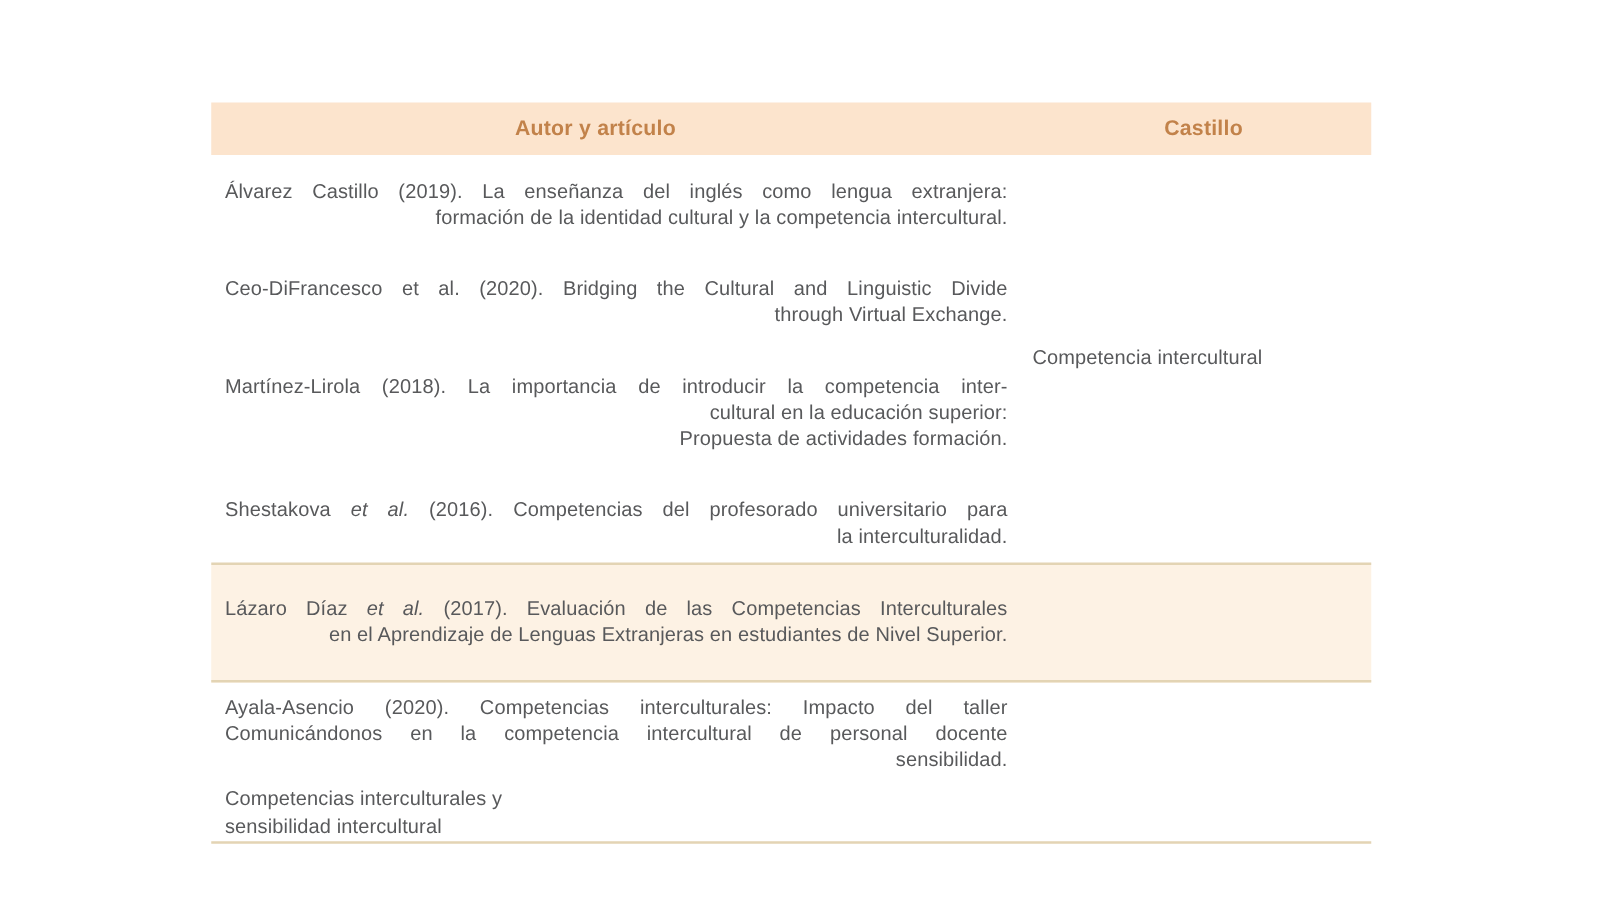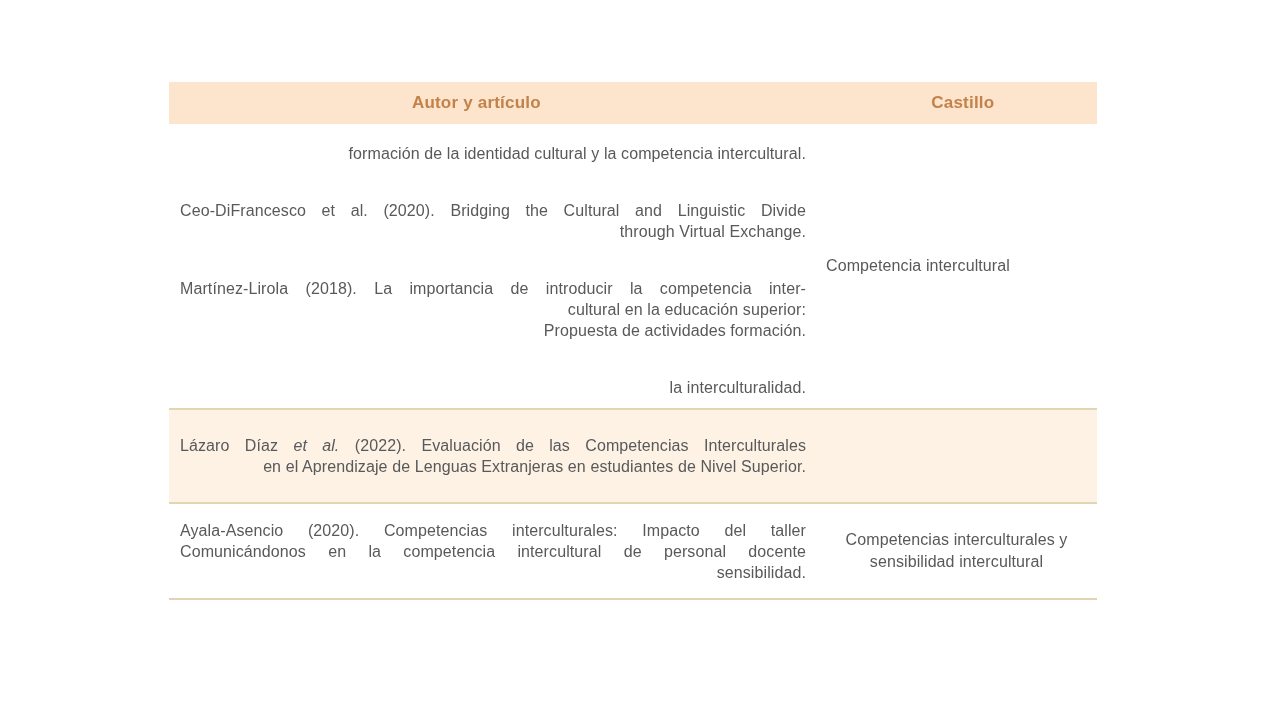--- a/index.html
+++ b/index.html
@@ -51,21 +51,21 @@
     letter-spacing: 0.1px;
   }
   .group-row.center-v .author-cell {
     display: flex;
     flex-direction: column;
     justify-content: center;
     padding-top: 10px;
     padding-bottom: 10px;
   }
   .group-row.g2 { min-height: 94px; }
-  .group-row.g3 { min-height: 96px; }
+  .group-row.g3 { min-height: 96px; flex-direction: column; }
   .citation-entry { margin-bottom: 36px; }
   .citation-entry:last-child { margin-bottom: 0; }
   .citation-line {
     line-height: 21px;
     text-align: right;
     white-space: nowrap;
   }
   .citation-line.stretch {
     white-space: normal;
     text-align: justify;
@@ -75,58 +75,59 @@
   .concept-cell {
     width: 282px;
     display: flex;
     align-items: center;
     padding-left: 11px;
     padding-right: 10px;
     color: var(--body-text);
     font-size: 16px;
     line-height: 22px;
     letter-spacing: 0.1px;
-    text-align: center;
   }
 </style>
 </head>
 <body>
 
 <div class="table-wrap">
   <div class="header-row">
     <div class="header-cell c1">Autor y artículo</div>
     <div class="header-cell c2">Castillo</div>
   </div>
   <div id="table-body">
       <div class="group-row">
         <div class="author-cell">
           <div class="citation-entry">
+            <div class="citation-line stretch"><span>Álvarez Castillo (2019). La enseñanza del inglés como lengua extranjera:</span></div>
             <div class="citation-line"><span>formación de la identidad cultural y la competencia intercultural.</span></div>
           </div>
           <div class="citation-entry">
             <div class="citation-line stretch"><span>Ceo-DiFrancesco et al. (2020). Bridging the Cultural and Linguistic Divide</span></div>
             <div class="citation-line"><span>through Virtual Exchange.</span></div>
           </div>
           <div class="citation-entry">
             <div class="citation-line stretch"><span>Martínez-Lirola (2018). La importancia de introducir la competencia inter-</span></div>
             <div class="citation-line"><span>cultural en la educación superior:</span></div>
             <div class="citation-line"><span>Propuesta de actividades formación.</span></div>
           </div>
           <div class="citation-entry">
+            <div class="citation-line stretch"><span>Shestakova </span><span class="it">et al.</span><span> (2016). Competencias del profesorado universitario para</span></div>
             <div class="citation-line"><span>la interculturalidad.</span></div>
           </div>
         </div>
         <div class="concept-cell">
           <span>Competencia intercultural</span>
         </div>
       </div>
       <div class="group-row highlight center-v g2">
         <div class="author-cell">
           <div class="citation-entry">
-            <div class="citation-line stretch"><span>Lázaro Díaz </span><span class="it">et al.</span><span> (2022). Evaluación de las Competencias Interculturales</span></div>
+            <div class="citation-line stretch"><span>Lázaro Díaz </span><span class="it">et al.</span><span> (2017). Evaluación de las Competencias Interculturales</span></div>
             <div class="citation-line"><span>en el Aprendizaje de Lenguas Extranjeras en estudiantes de Nivel Superior.</span></div>
           </div>
         </div>
       </div>
       <div class="group-row center-v g3">
         <div class="author-cell">
           <div class="citation-entry">
             <div class="citation-line stretch"><span>Ayala-Asencio (2020). Competencias interculturales: Impacto del taller</span></div>
             <div class="citation-line stretch"><span>Comunicándonos en la competencia intercultural de personal docente</span></div>
             <div class="citation-line"><span>sensibilidad.</span></div>

